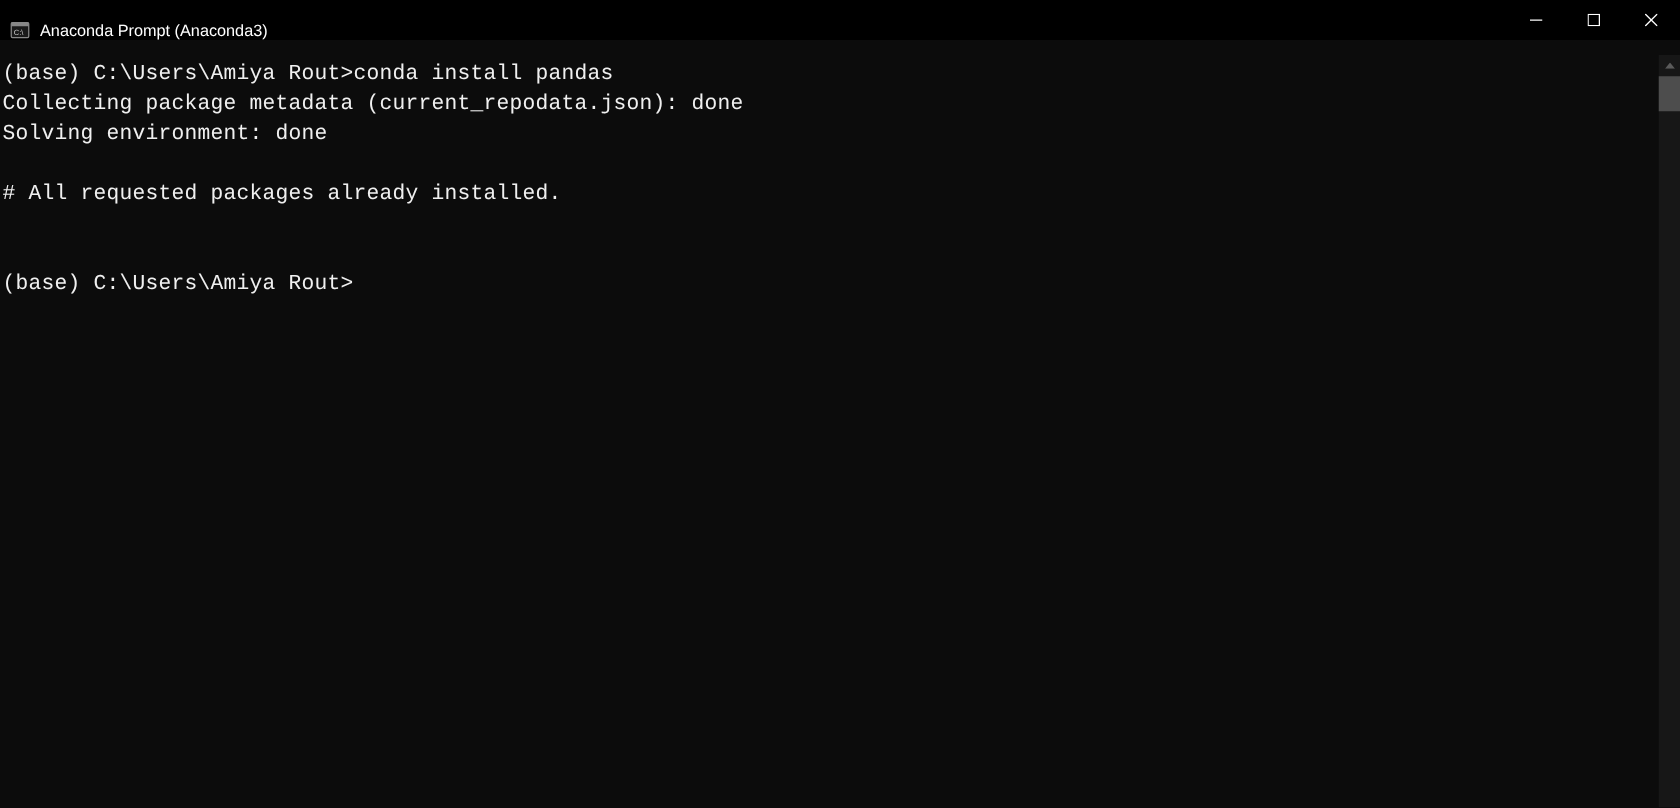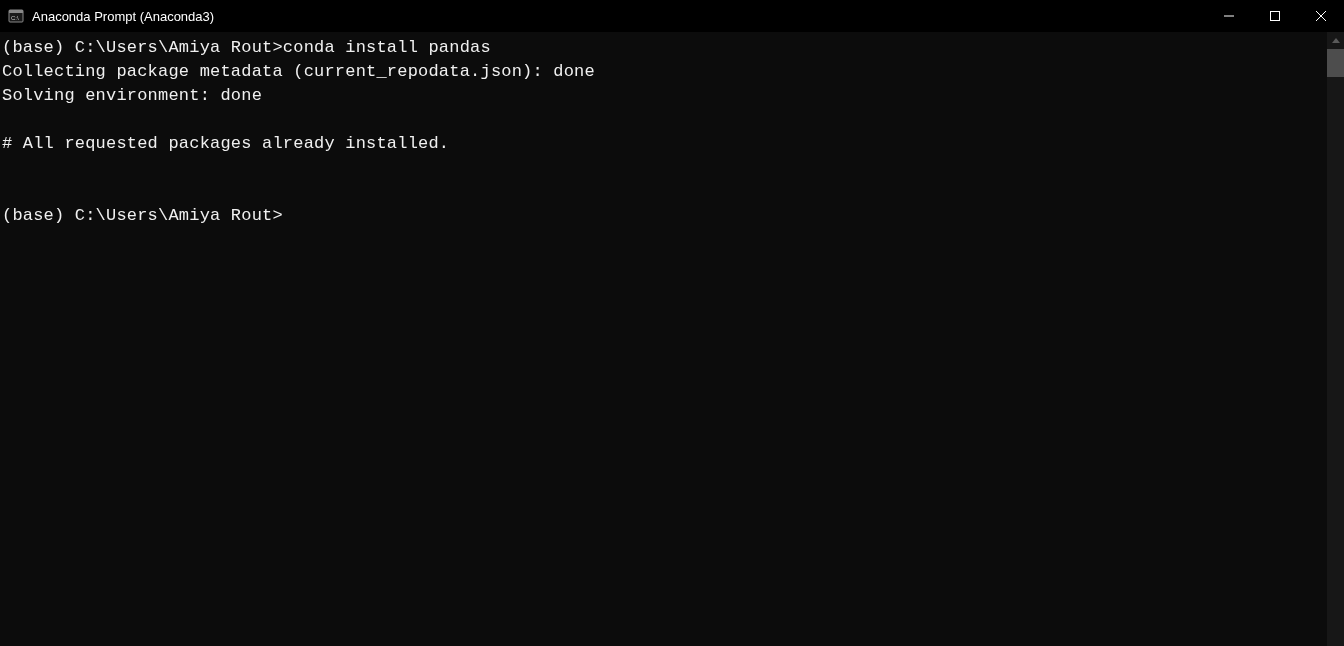--- a/index.html
+++ b/index.html
@@ -9,21 +9,21 @@
       background: #0c0c0c;
       font-family: "Segoe UI", Tahoma, sans-serif;
       overflow: hidden;
       display: flex;
       flex-direction: column;
     }
     .titlebar {
       height: 32px;
       background: #000000;
       display: flex;
-      align-items: center;
+      align-items: flex-end;
       padding-left: 8px;
       color: #ffffff;
       font-size: 13px;
     }
     .titlebar-icon {
       width: 16px;
       height: 16px;
       margin-right: 8px;
       display: flex;
       align-items: center;
@@ -41,20 +41,21 @@
       display: flex;
       align-items: center;
       justify-content: center;
       color: #ffffff;
     }
     .win-btn svg { width: 10px; height: 10px; stroke: #ffffff; stroke-width: 1; fill: none; }
     .terminal-wrap {
       flex: 1;
       display: flex;
       position: relative;
+      margin-top: 12px;
     }
     .terminal {
       flex: 1;
       background: #0c0c0c;
       color: #f0f0f0;
       font-family: Consolas, "Courier New", monospace;
       font-size: 17px;
       line-height: 24px;
       padding: 4px 2px;
       white-space: pre;

